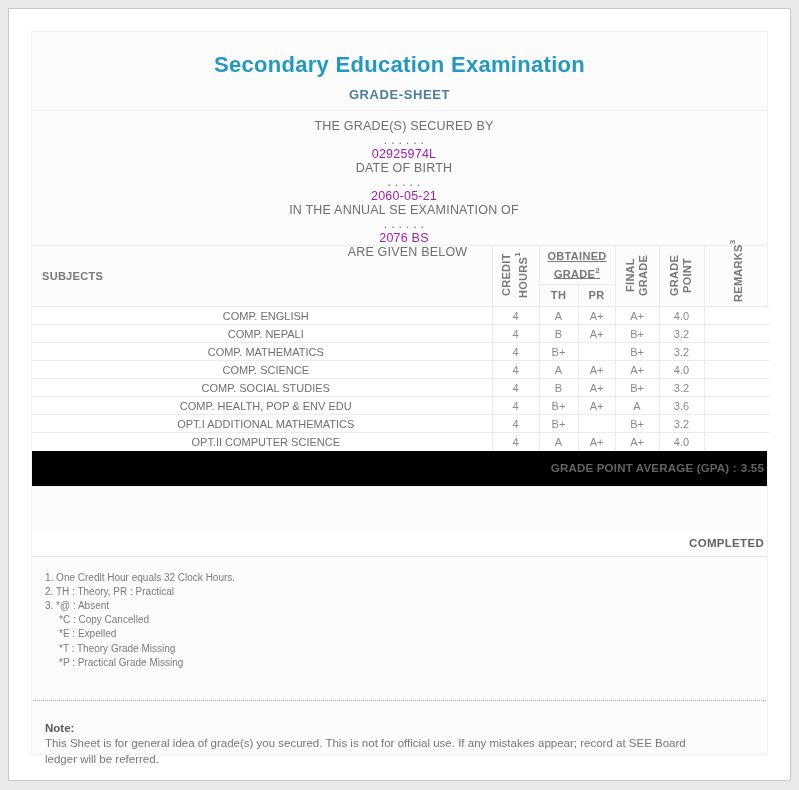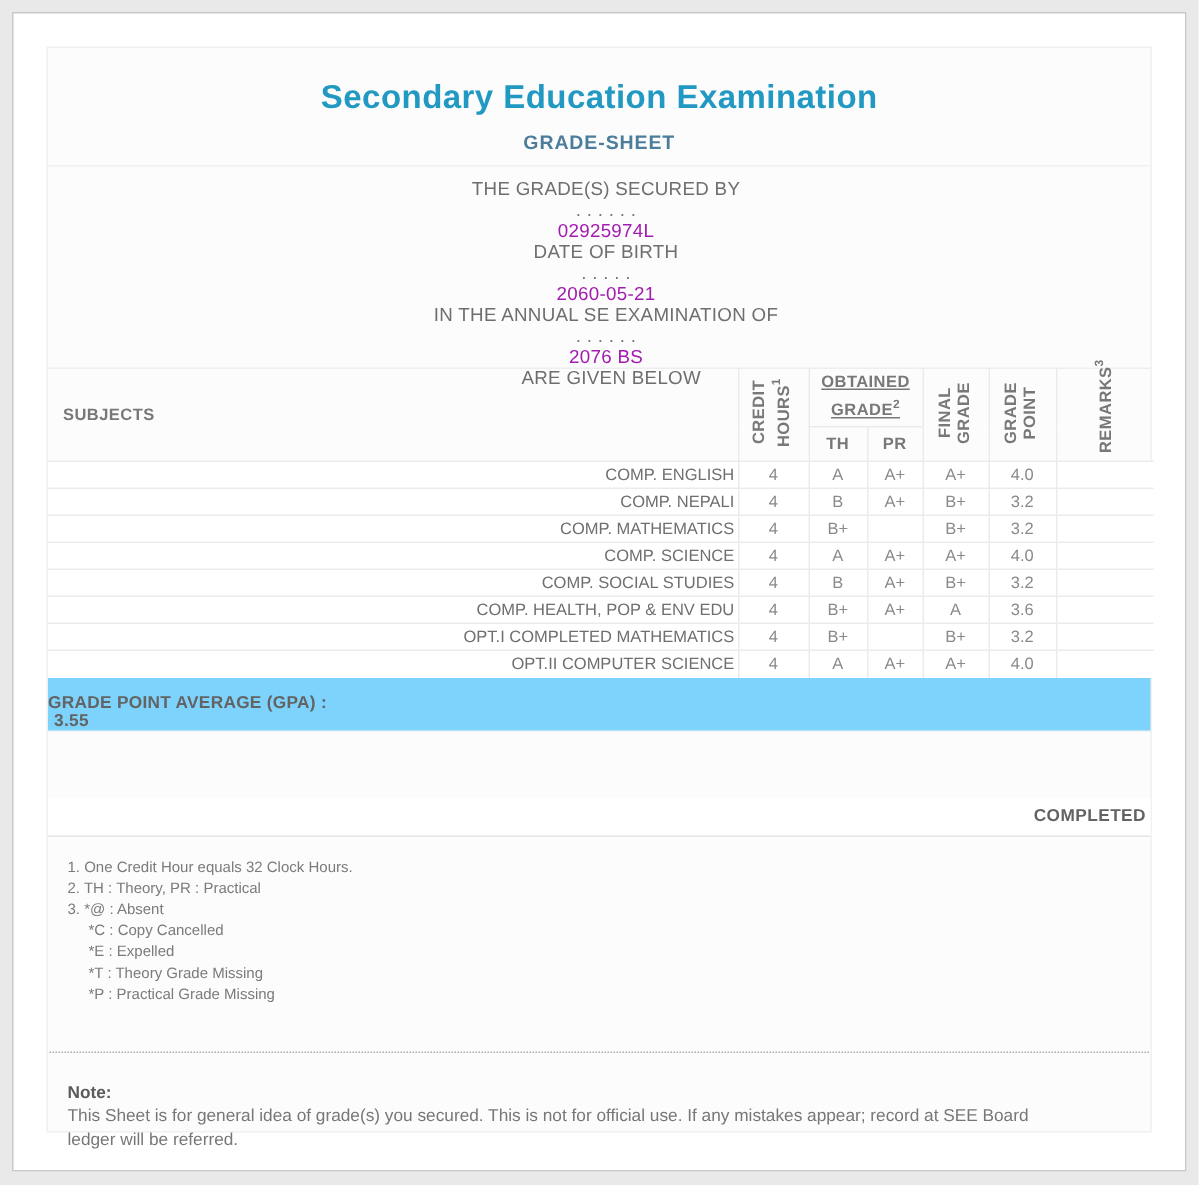--- a/index.html
+++ b/index.html
@@ -66,29 +66,28 @@
     display:inline-block; height:54px; line-height:1.2;
     white-space:normal; text-align:center;
   }
   th.vcell { text-align:center; vertical-align:middle; height:60px; padding:2px 0; }
   .obt { text-align:center; line-height:1.45; padding-top:2px;text-decoration:underline; }
   sup { font-size:8px; }
   table.grades td {
     height:18px; font-size:11px; color:#8a8a8a; text-align:center; padding:1px 2px;
     background:#ffffff;
   }
-  table.grades td.subject { text-align:right; padding-left:10px; color:#6f6f6f; }
+  table.grades td.subject { text-align:center; padding-left:10px; color:#6f6f6f; }
 
   
   .gpa-row {
-    height:36px; display:flex; justify-content:flex-end; align-items:flex-start;
-    padding-right:3px; background:#7dd3fc;
+    height:36px; display:flex; justify-content:flex-end; align-items:center;
+    padding-right:3px; background:#000000;
     font-size:11.5px; font-weight:bold; color:#636363; letter-spacing:0.2px;
     border-bottom:1px solid #f3f3f3;
-    flex-direction:column;
   }
   .gpa-row .gpa-val { margin-left:4px; }
   .status-row {
     height:26px; display:flex; justify-content:flex-end; align-items:center;
     padding-right:3px; background:#ffffff;
     font-size:11.5px; font-weight:bold; color:#636363; letter-spacing:0.3px;
     border-bottom:1px solid #e6e6e6;
     margin-top:44px;
   }
 
@@ -211,21 +210,21 @@
         <tr>
           <td class="subject">COMP. HEALTH, POP &amp; ENV EDU</td>
           <td>4</td>
           <td>B+</td>
           <td>A+</td>
           <td>A</td>
           <td>3.6</td>
           <td></td>
         </tr>
         <tr>
-          <td class="subject">OPT.I COMPLETED MATHEMATICS</td>
+          <td class="subject">OPT.I ADDITIONAL MATHEMATICS</td>
           <td>4</td>
           <td>B+</td>
           <td></td>
           <td>B+</td>
           <td>3.2</td>
           <td></td>
         </tr>
         <tr>
           <td class="subject">OPT.II COMPUTER SCIENCE</td>
           <td>4</td>

